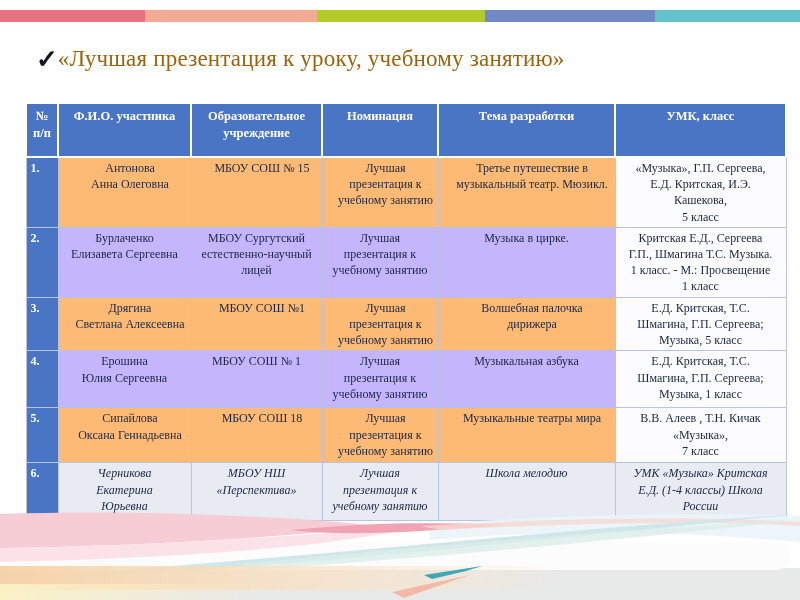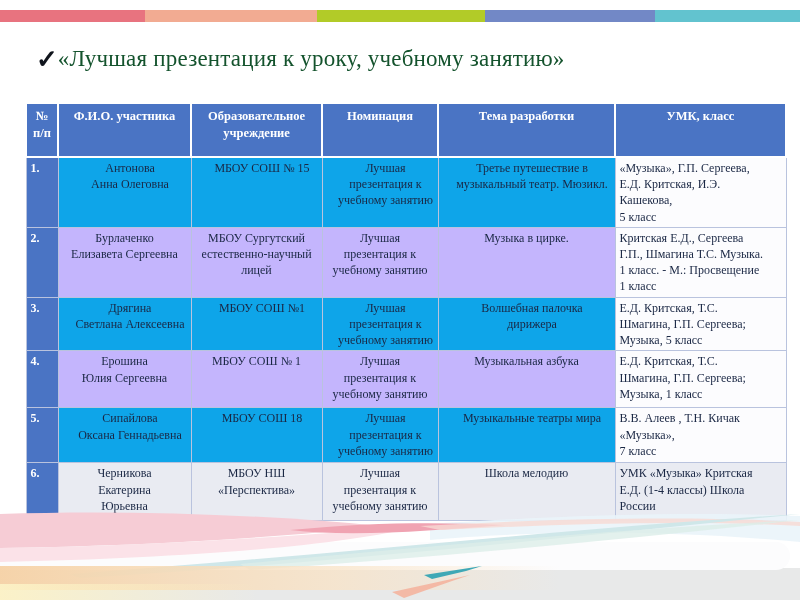--- a/index.html
+++ b/index.html
@@ -9,21 +9,21 @@
   }
   
   .stripe { position:absolute; top:10px; left:0; width:800px; height:12px; display:flex; }
   .stripe span { height:100%; display:block; }
   .seg1 { width:145px; } .seg2 { width:172px; } .seg3 { width:168px; }
   .seg4 { width:170px; } .seg5 { width:145px; }
 
   
   .title-wrap { position:absolute; left:36px; top:44px; white-space:nowrap; }
   .title-check { font-size:26px; font-weight:bold; color:#10141c; vertical-align:-2px; }
-  .title-text { font-size:23px; color:#14532d; letter-spacing:0.2px; }
+  .title-text { font-size:23px; color:#a16207; letter-spacing:0.2px; }
 
   
   table.results {
     position:absolute; left:25px; top:102px; width:760px;
     border-collapse:collapse; table-layout:fixed;
     color:#1a2744; font-size:12px; line-height:1.35;
   }
   table.results th {
     background:#4a74c4; color:#ffffff; font-weight:bold; font-size:12.5px;
     border:2px solid #ffffff; vertical-align:top; text-align:center;
@@ -32,24 +32,24 @@
   table.results td {
     border:1px solid #b9c3de; vertical-align:top;
     padding:2px 4px; white-space:pre-line;
   }
   td.num {
     background:#4a74c4; color:#ffffff; font-weight:bold;
     border:1px solid #ffffff; border-bottom-color:#b9c3de;
     text-align:left; padding-left:4px;
   }
   td.center { text-align:center; }
-  td.umk { text-align:left; padding-left:6px; background:#fcfcfe; }
-  tr.band td.fill { background:#0ea5e9;padding-left:15px; }
+  td.umk { text-align:center; padding-left:6px; background:#fcfcfe; }
+  tr.band td.fill { background:#fdba74;padding-left:15px; }
   tr.plain td.fill { background:#c4b5fd; }
-  tr.last td.fill, tr.last td.umk { background:#e9ebf2; }
+  tr.last td.fill, tr.last td.umk { background:#e9ebf2;font-style:italic; }
   tr.hrow { height:54px; }
   tr.r1 { height:64px; } tr.r2 { height:70px; } tr.r3 { height:52px; }
   tr.r4 { height:57px; } tr.r5 { height:55px; } tr.r6 { height:58px; }
 
   .waves { position:absolute; left:0; top:512px; width:800px; height:88px; }
 </style>
 </head>
 <body>
 
 <div class="slide">

